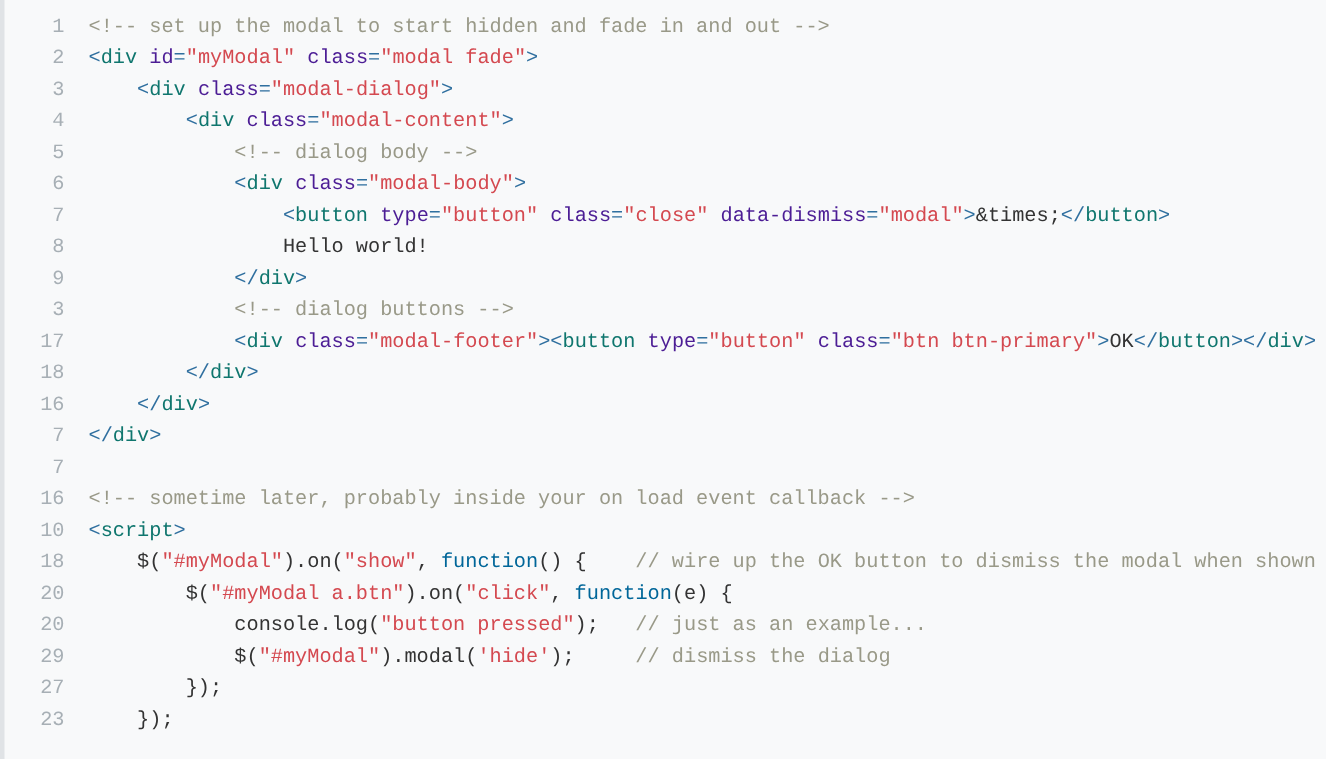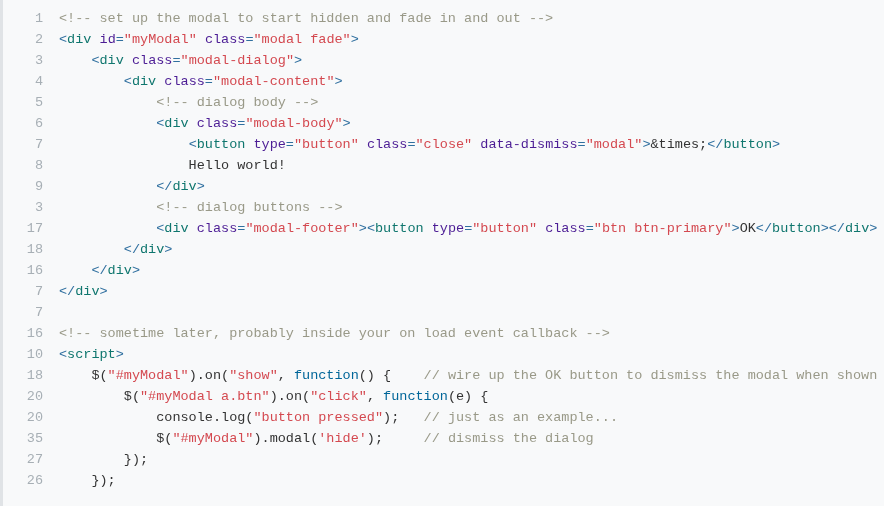--- a/index.html
+++ b/index.html
@@ -62,18 +62,18 @@
       <div>17</div>
       <div>18</div>
       <div>16</div>
       <div>7</div>
       <div>7</div>
       <div>16</div>
       <div>10</div>
       <div>18</div>
       <div>20</div>
       <div>20</div>
-      <div>35</div>
+      <div>29</div>
       <div>27</div>
-      <div>26</div>
+      <div>23</div>
     </div>
   <div class="code"><div class="line"><span class="c">&lt;!-- set up the modal to start hidden and fade in and out --&gt;</span></div><div class="line"><span class="p">&lt;</span><span class="t">div</span><span class="x"> </span><span class="a">id</span><span class="p">=</span><span class="v">"myModal"</span><span class="x"> </span><span class="a">class</span><span class="p">=</span><span class="v">"modal fade"</span><span class="p">&gt;</span></div><div class="line"><span class="x">    </span><span class="p">&lt;</span><span class="t">div</span><span class="x"> </span><span class="a">class</span><span class="p">=</span><span class="v">"modal-dialog"</span><span class="p">&gt;</span></div><div class="line"><span class="x">        </span><span class="p">&lt;</span><span class="t">div</span><span class="x"> </span><span class="a">class</span><span class="p">=</span><span class="v">"modal-content"</span><span class="p">&gt;</span></div><div class="line"><span class="x">            </span><span class="c">&lt;!-- dialog body --&gt;</span></div><div class="line"><span class="x">            </span><span class="p">&lt;</span><span class="t">div</span><span class="x"> </span><span class="a">class</span><span class="p">=</span><span class="v">"modal-body"</span><span class="p">&gt;</span></div><div class="line"><span class="x">                </span><span class="p">&lt;</span><span class="t">button</span><span class="x"> </span><span class="a">type</span><span class="p">=</span><span class="v">"button"</span><span class="x"> </span><span class="a">class</span><span class="p">=</span><span class="v">"close"</span><span class="x"> </span><span class="a">data-dismiss</span><span class="p">=</span><span class="v">"modal"</span><span class="p">&gt;</span><span class="x">&amp;times;</span><span class="p">&lt;/</span><span class="t">button</span><span class="p">&gt;</span></div><div class="line"><span class="x">                Hello world!</span></div><div class="line"><span class="x">            </span><span class="p">&lt;/</span><span class="t">div</span><span class="p">&gt;</span></div><div class="line"><span class="x">            </span><span class="c">&lt;!-- dialog buttons --&gt;</span></div><div class="line"><span class="x">            </span><span class="p">&lt;</span><span class="t">div</span><span class="x"> </span><span class="a">class</span><span class="p">=</span><span class="v">"modal-footer"</span><span class="p">&gt;&lt;</span><span class="t">button</span><span class="x"> </span><span class="a">type</span><span class="p">=</span><span class="v">"button"</span><span class="x"> </span><span class="a">class</span><span class="p">=</span><span class="v">"btn btn-primary"</span><span class="p">&gt;</span><span class="x">OK</span><span class="p">&lt;/</span><span class="t">button</span><span class="p">&gt;&lt;/</span><span class="t">div</span><span class="p">&gt;</span></div><div class="line"><span class="x">        </span><span class="p">&lt;/</span><span class="t">div</span><span class="p">&gt;</span></div><div class="line"><span class="x">    </span><span class="p">&lt;/</span><span class="t">div</span><span class="p">&gt;</span></div><div class="line"><span class="p">&lt;/</span><span class="t">div</span><span class="p">&gt;</span></div><div class="line">&nbsp;</div><div class="line"><span class="c">&lt;!-- sometime later, probably inside your on load event callback --&gt;</span></div><div class="line"><span class="p">&lt;</span><span class="t">script</span><span class="p">&gt;</span></div><div class="line"><span class="x">    $(</span><span class="v">"#myModal"</span><span class="x">).on(</span><span class="v">"show"</span><span class="x">, </span><span class="k">function</span><span class="x">() {    </span><span class="c">// wire up the OK button to dismiss the modal when shown</span></div><div class="line"><span class="x">        $(</span><span class="v">"#myModal a.btn"</span><span class="x">).on(</span><span class="v">"click"</span><span class="x">, </span><span class="k">function</span><span class="x">(e) {</span></div><div class="line"><span class="x">            console.log(</span><span class="v">"button pressed"</span><span class="x">);   </span><span class="c">// just as an example...</span></div><div class="line"><span class="x">            $(</span><span class="v">"#myModal"</span><span class="x">).modal(</span><span class="v">'hide'</span><span class="x">);     </span><span class="c">// dismiss the dialog</span></div><div class="line"><span class="x">        });</span></div><div class="line"><span class="x">    });</span></div></div>
 </div>
 
 </body></html>

